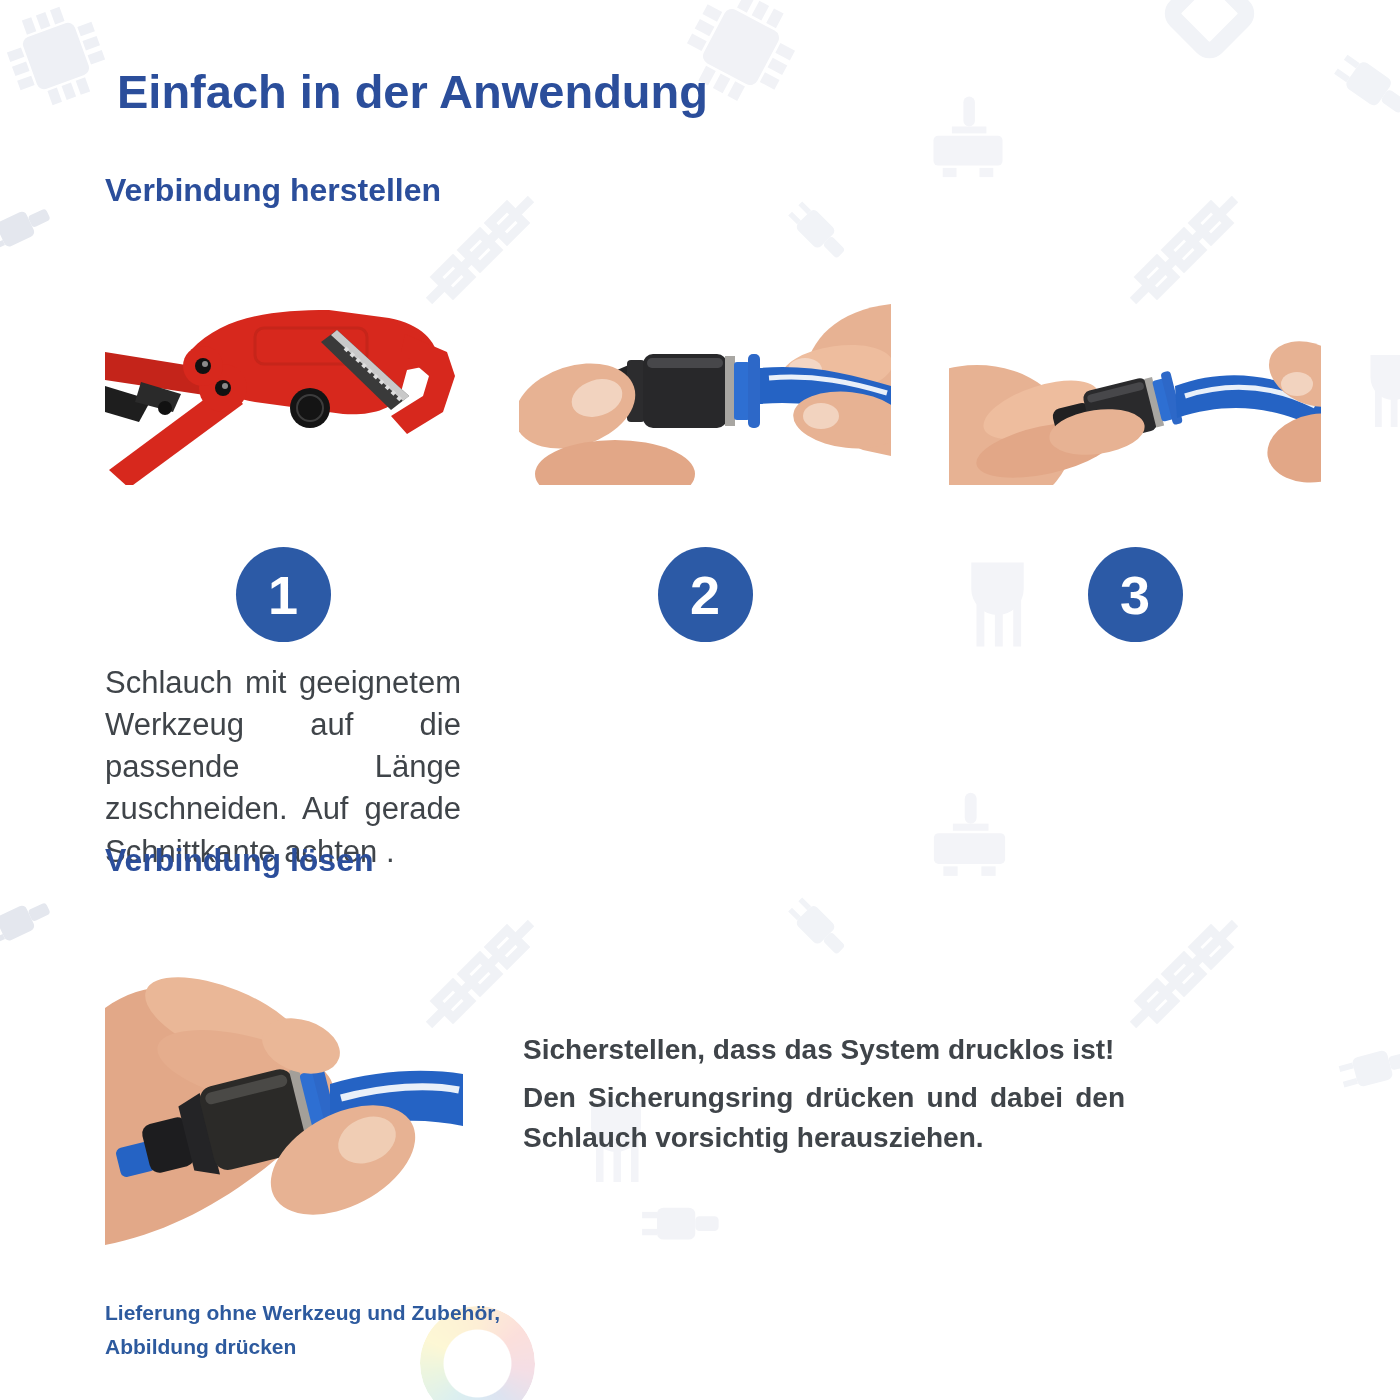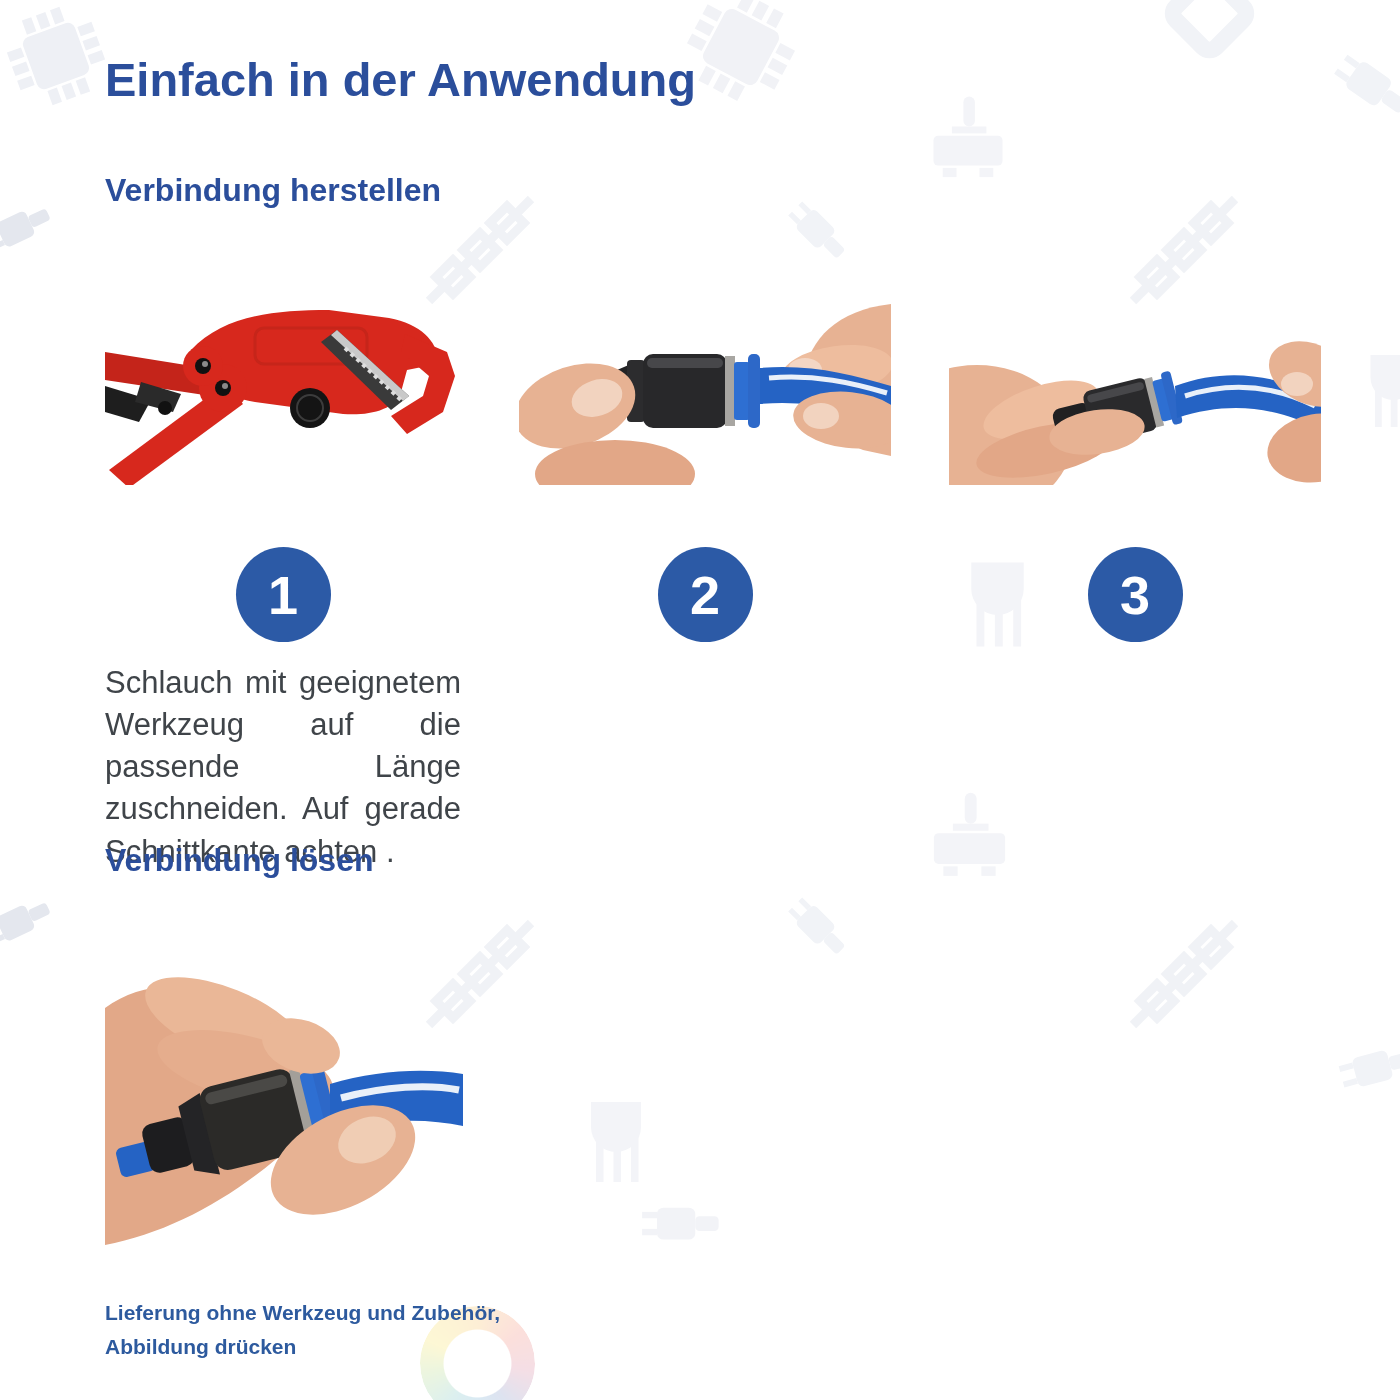--- a/index.html
+++ b/index.html
@@ -12,21 +12,21 @@
   .wm svg { display:block; }
   .color-ring-faint {
     position:absolute; border-radius:50%;
     background:conic-gradient(from -90deg,#f6d500,#f59e00 18%,#ec4028 33%,#c43a63 45%,#3356a8 58%,#1e7fb8 68%,#2ba3a0 78%,#8cc640 90%,#f6d500 100%);
     -webkit-mask:radial-gradient(circle closest-side, transparent 58%, #000 60%);
             mask:radial-gradient(circle closest-side, transparent 58%, #000 60%);
     opacity:.16;
   }
   
   .title {
-    position:absolute; left:105px; top:52px; margin:0;
+    position:absolute; left:105px; top:52px; margin:12px;
     font-size:47px; font-weight:700; color:#2b4e9b; letter-spacing:0;
   }
   .heading { position:absolute; left:105px; margin:0; font-size:32px; font-weight:700; color:#2b4e9b; }
   .heading-connect { top:172px; }
   .heading-release { top:842px; }
 
   .steps-grid {
     position:absolute; left:105px; top:290px; width:1195px;
     display:grid; grid-template-columns:1fr 1fr 1fr; column-gap:58px;
   }
@@ -365,20 +365,24 @@
           <rect x="201" y="148" width="16" height="68" rx="4" fill="#2e6fd2"></rect>
           <rect x="214" y="140" width="12" height="84" rx="5" fill="#2d68c8"></rect>
         </g>
         <path d="M225,146 C272,132 320,130 358,136 L358,188 C320,180 272,180 225,196 Z" fill="#2563c4"></path>
         <path d="M236,160 C280,148 324,146 354,152" stroke="#ffffff" stroke-width="7" fill="none" opacity="0.9"></path>
         <ellipse cx="196" cy="108" rx="40" ry="26" transform="rotate(18 196 108)" fill="#eab797"></ellipse>
         <ellipse cx="238" cy="222" rx="78" ry="46" transform="rotate(-28 238 222)" fill="#e7b293"></ellipse>
         <ellipse cx="262" cy="202" rx="30" ry="22" transform="rotate(-24 262 202)" fill="#f0cdb4"></ellipse>
       </svg>
     </div>
+    <div class="release-textwrap">
+      <p class="release-line1">Sicherstellen, dass das System drucklos ist!</p>
+      <p class="release-line2">Den Sicherungsring drücken und dabei den Schlauch vorsichtig herausziehen.</p>
+    </div>
   </div>
 
   <div class="footer-note">
     <div>Lieferung ohne Werkzeug und Zubehör,</div>
     <div>Abbildung drücken</div>
   </div>
 
 
 </div>
 

